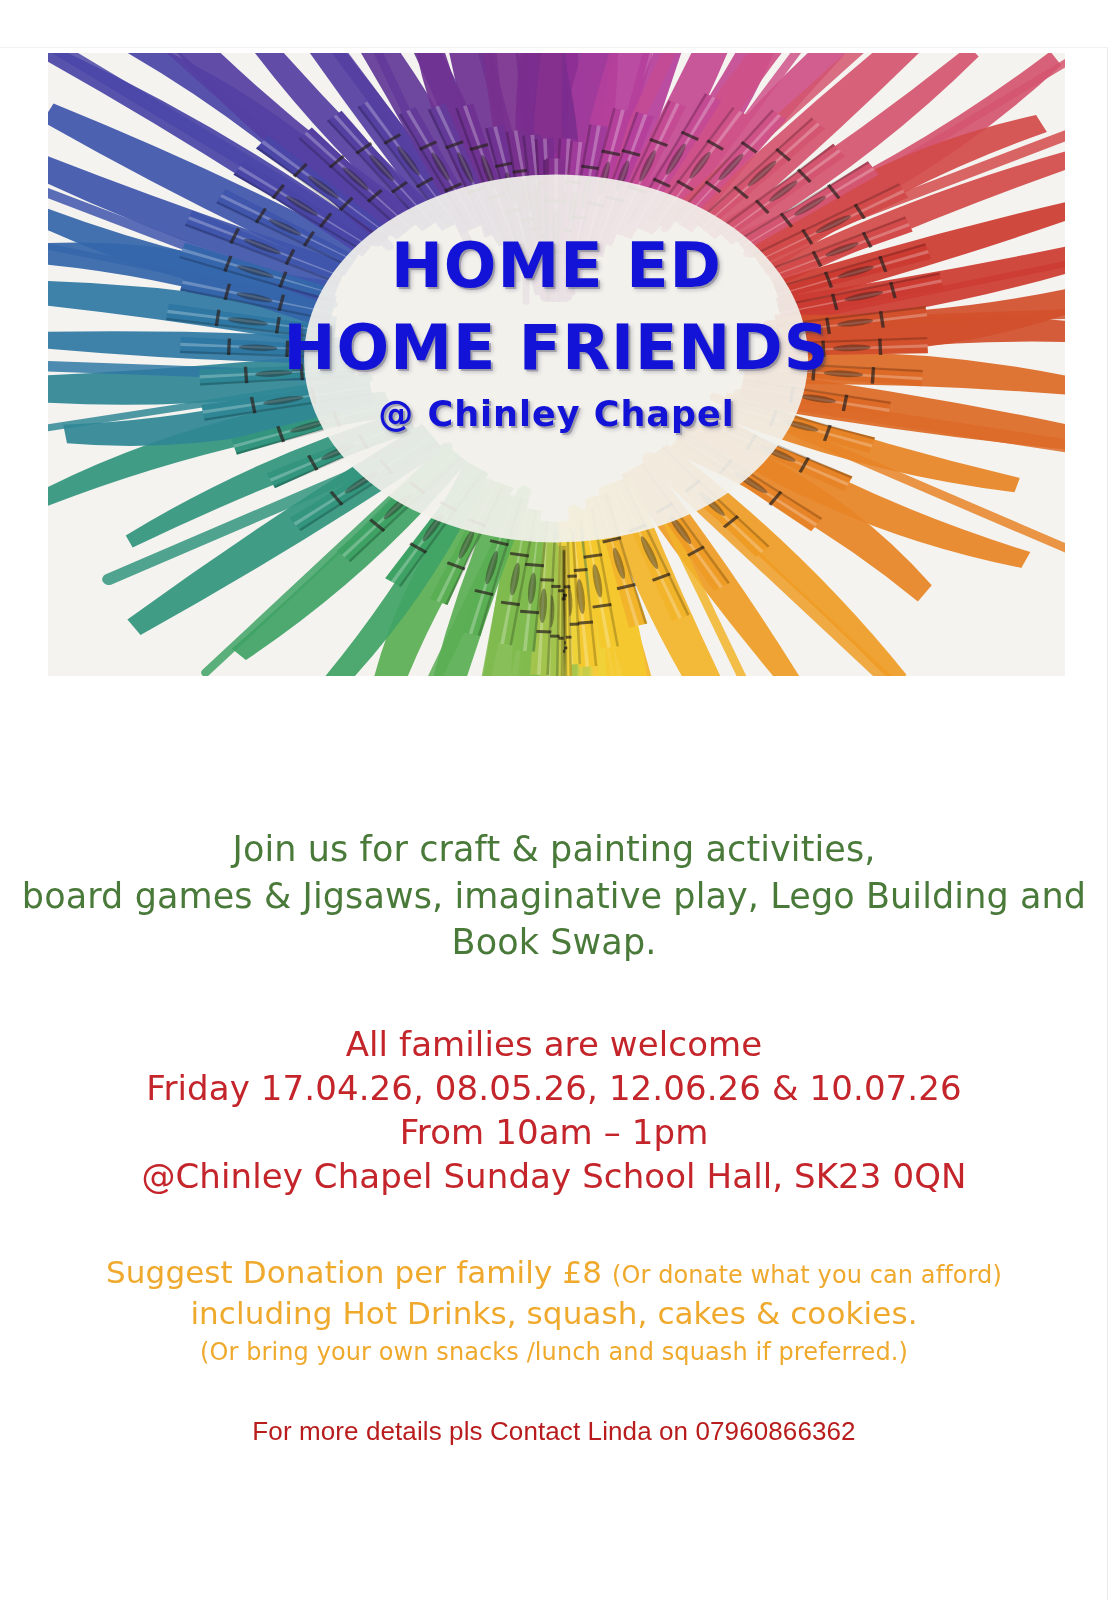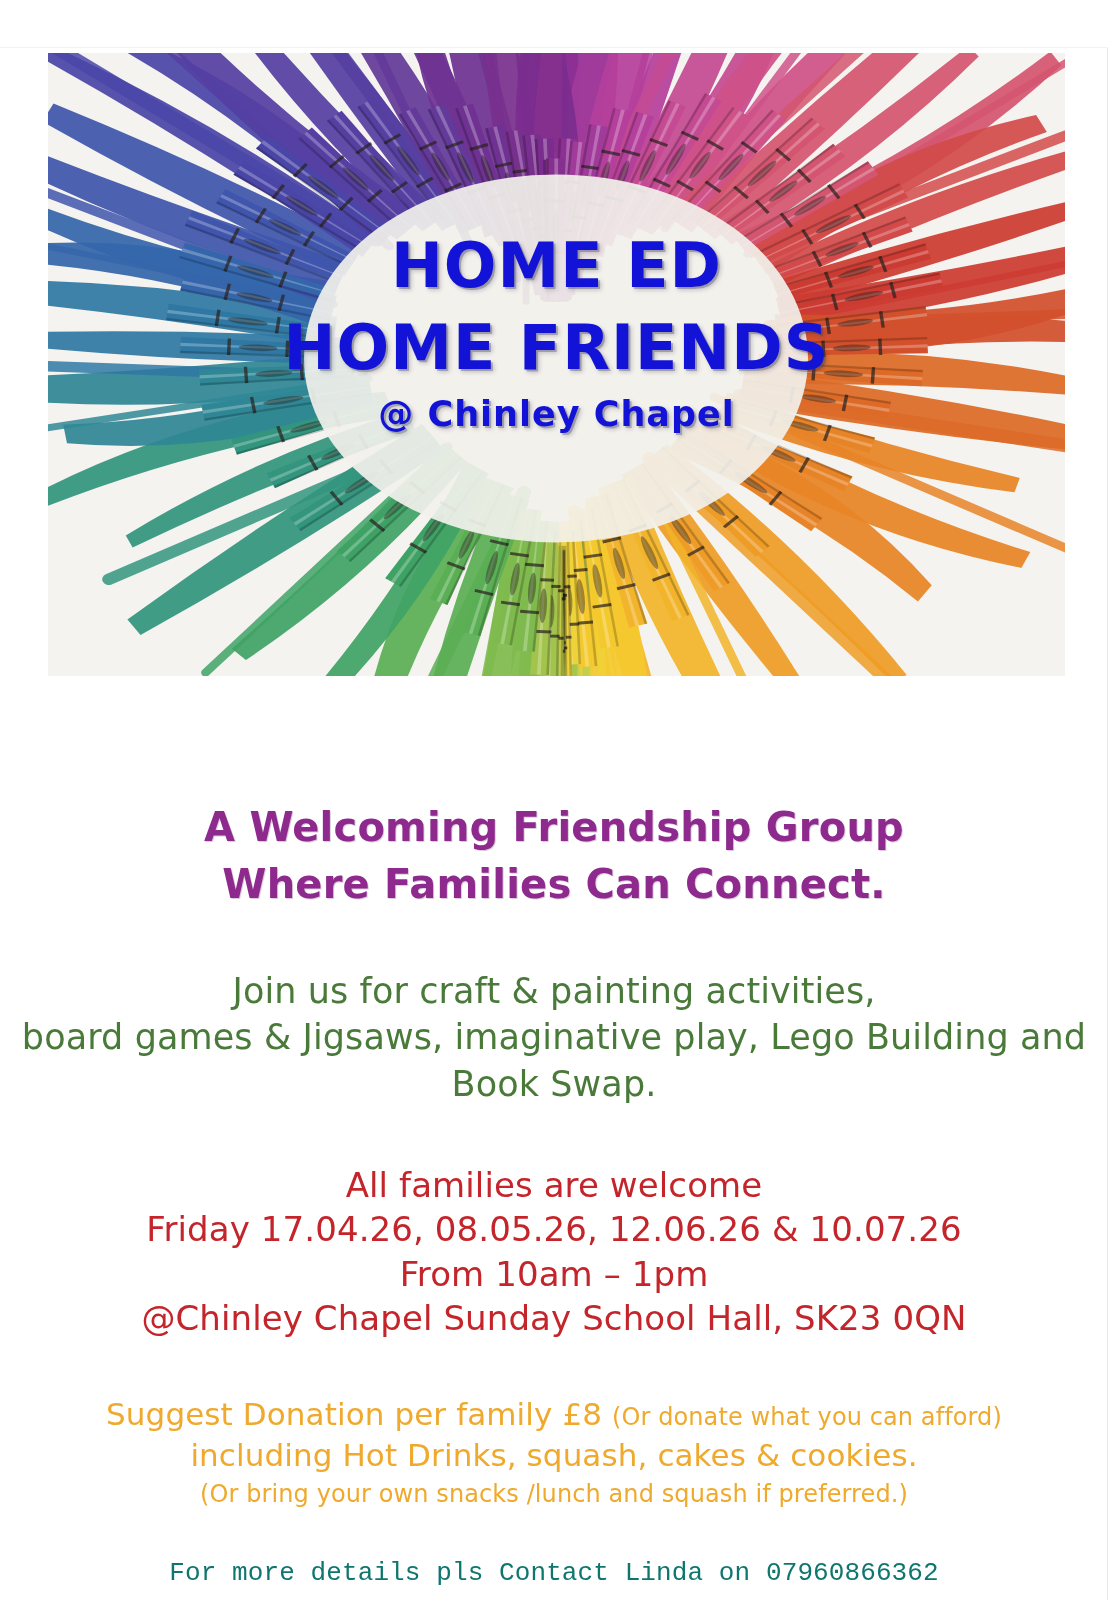--- a/index.html
+++ b/index.html
@@ -114,22 +114,22 @@
     color:#efa92c;
     font-size:31px;
     line-height:1.32;
     letter-spacing:.1px;
   }
   #donation-block{ padding-top:54px; }
   .donation-small{ font-size:24px; }
   .donation-note{ font-size:24px; line-height:1.5; }
 
   .contact{
-    font-family:Liberation Mono, monospace;
-    color:#0f766e;
+    font-family:Liberation Sans, sans-serif;
+    color:#b91c1c;
     font-size:26px;
     letter-spacing:.1px;
   }
   #contact-block{ padding-top:46px; }
 </style>
 </head>
 <body>
 
 <div id="page-card">
 
@@ -839,24 +839,20 @@
 
     <div id="hero-title">
       <div class="hero-line" id="hero-line-1">HOME ED</div>
       <div class="hero-line" id="hero-line-2">HOME FRIENDS</div>
       <div class="hero-line" id="hero-line-3">@ Chinley Chapel</div>
     </div>
   </div>
 
   <div id="body-content">
 
-    <div class="block" id="tagline-block">
-      <div class="tagline">A Welcoming Friendship Group</div>
-      <div class="tagline">Where Families Can Connect.</div>
-    </div>
 
     <div class="block" id="activities-block">
       <div class="activities">Join us for craft &amp; painting activities,</div>
       <div class="activities">board games &amp; Jigsaws, imaginative play, Lego Building and</div>
       <div class="activities">Book Swap.</div>
     </div>
 
     <div class="block" id="details-block">
       <div class="details">All families are welcome</div>
       <div class="details">Friday 17.04.26, 08.05.26, 12.06.26 &amp; 10.07.26</div>

